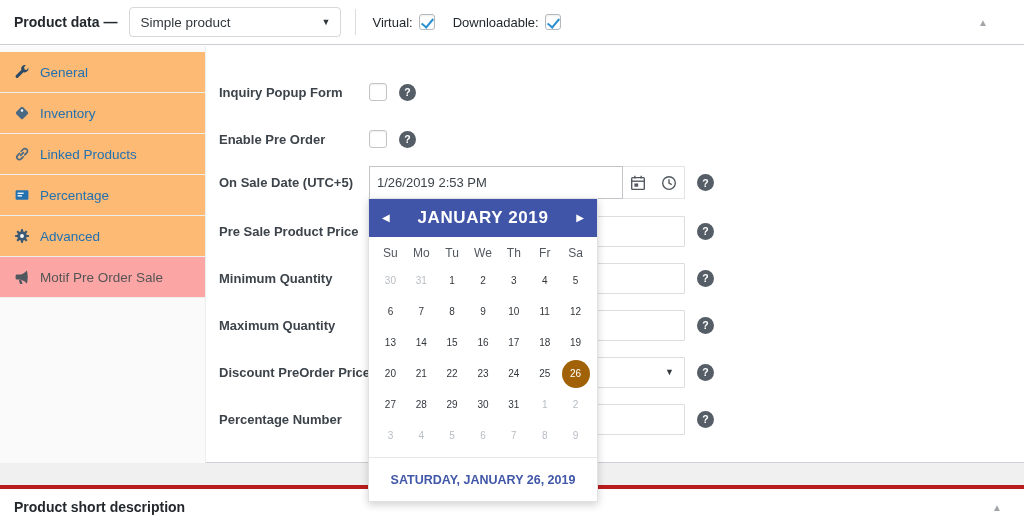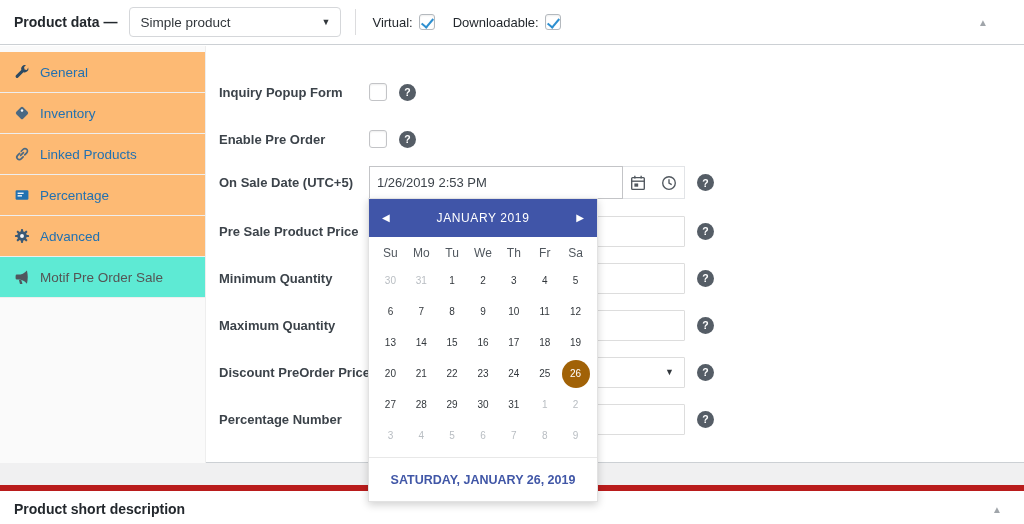--- a/index.html
+++ b/index.html
@@ -20,53 +20,53 @@
   .checkbox { position:relative; width:16px; height:16px; background:#fff; border:1px solid #b4b9be; border-radius:3px; cursor:pointer; box-shadow:inset 0 1px 2px rgba(0,0,0,.07); }
   .checkbox.checked::after { content:""; position:absolute; left:4.5px; top:0.5px; width:5px; height:10px;
     border-right:2.4px solid #2d8fd0; border-bottom:2.4px solid #2d8fd0; transform:rotate(40deg); }
   .checkbox.big { width:18px; height:18px; border-color:#c3c4c7; }
   .collapse-arrow { margin-left:auto; margin-right:22px; font-size:10px; color:#a0a5aa; cursor:pointer; }
 
   
   .tabs { position:absolute; left:0; top:46px; width:206px; height:417px; background:#fafafa; border-right:1px solid #eee; padding-top:6px; }
   .tab { height:41px; border-bottom:1px solid #eee; display:flex; align-items:center; padding-left:14px; gap:10px; font-size:13.5px; cursor:pointer; background:#fdba74; }
   .tab .tab-label { color:#2271b1; }
-  .tab.active { background:#5eead4; }
+  .tab.active { background:#fca5a5; }
   .tab.active .tab-label { color:#555; }
   .tab svg { flex:0 0 auto; }
 
   
   .content { position:absolute; left:207px; top:46px; right:0; bottom:1px; background:#fff; }
   .frow { position:absolute; left:12px; height:32px; display:flex; align-items:center; }
   .frow .flabel { width:150px; font-size:13px; font-weight:bold; color:#3c434a; white-space:nowrap; }
   .text-input { width:316px; height:31px; border:1px solid #ddd; border-radius:1px; background:#fff; padding:0 8px; font-size:13px; color:#32373c; }
   .help { width:17px; height:17px; border-radius:50%; background:#555d66; color:#fff; font-size:10.5px; font-weight:bold;
     display:flex; align-items:center; justify-content:center; margin-left:12px; cursor:pointer; flex:0 0 auto; }
   .dt-group { width:316px; height:33px; display:flex; }
   .dt-input { flex:1; border:1px solid #c3c4c7; background:#fff; display:flex; align-items:center; padding:0 7px; font-size:13px; color:#3c434a; }
   .dt-addons { width:62px; border:1px solid #e2e4e7; border-left:none; display:flex; align-items:center; justify-content:space-around; background:#fff; }
   .dt-addons span { display:flex; cursor:pointer; }
   .select-input { display:flex; align-items:center; justify-content:flex-end; padding-right:10px; cursor:pointer; }
 
   
   .datepicker { position:absolute; left:368px; top:198px; width:230px; background:#fff; border:1px solid #e2e2e2;
     box-shadow:0 3px 8px rgba(0,0,0,.18); z-index:30; }
   .dp-header { height:38px; background:#4055a8; color:#fff; display:flex; align-items:center; justify-content:space-between; padding:0 13px; }
-  .dp-title { font-size:12px; font-weight:normal; letter-spacing:.6px; }
+  .dp-title { font-size:17px; font-weight:bold; letter-spacing:.6px; }
   .dp-nav { font-size:10px; color:#fff; cursor:pointer; line-height:1; }
   .dp-weekdays { display:grid; grid-template-columns:repeat(7,1fr); padding:9px 6px 3px; }
   .dp-weekdays div { text-align:center; font-size:12px; color:#50575e; }
   .dp-grid { display:grid; grid-template-columns:repeat(7,1fr); grid-auto-rows:31px; padding:2px 6px 6px; }
   .dp-day { place-self:center; width:28px; height:28px; line-height:28px; text-align:center; font-size:10px; color:#32373c; cursor:pointer; border-radius:50%; }
   .dp-day.muted { color:#b8bdc2; }
   .dp-day.selected { background:#a16207; color:#fff; }
   .dp-footer { border-top:1px solid #e8e8e8; text-align:center; padding:15px 0 14px; font-size:12.5px; font-weight:bold; color:#4157a7; cursor:pointer; }
 
   
-  .panel2 { position:absolute; left:0; top:485px; width:1024px; bottom:0; background:#fff; border-top:6px solid #b91c1c; }
+  .panel2 { position:absolute; left:0; top:485px; width:1024px; bottom:0; background:#fff; border-top:4px solid #b91c1c; }
   .panel2-header { height:37px; border-bottom:1px solid #ccd0d4; display:flex; align-items:center; padding:0 14px; }
   .panel2-title { font-size:14px; font-weight:bold; color:#23282d; }
 </style>
 </head>
 <body>
 
 <div class="screen">
 
   <div class="panel">
 

